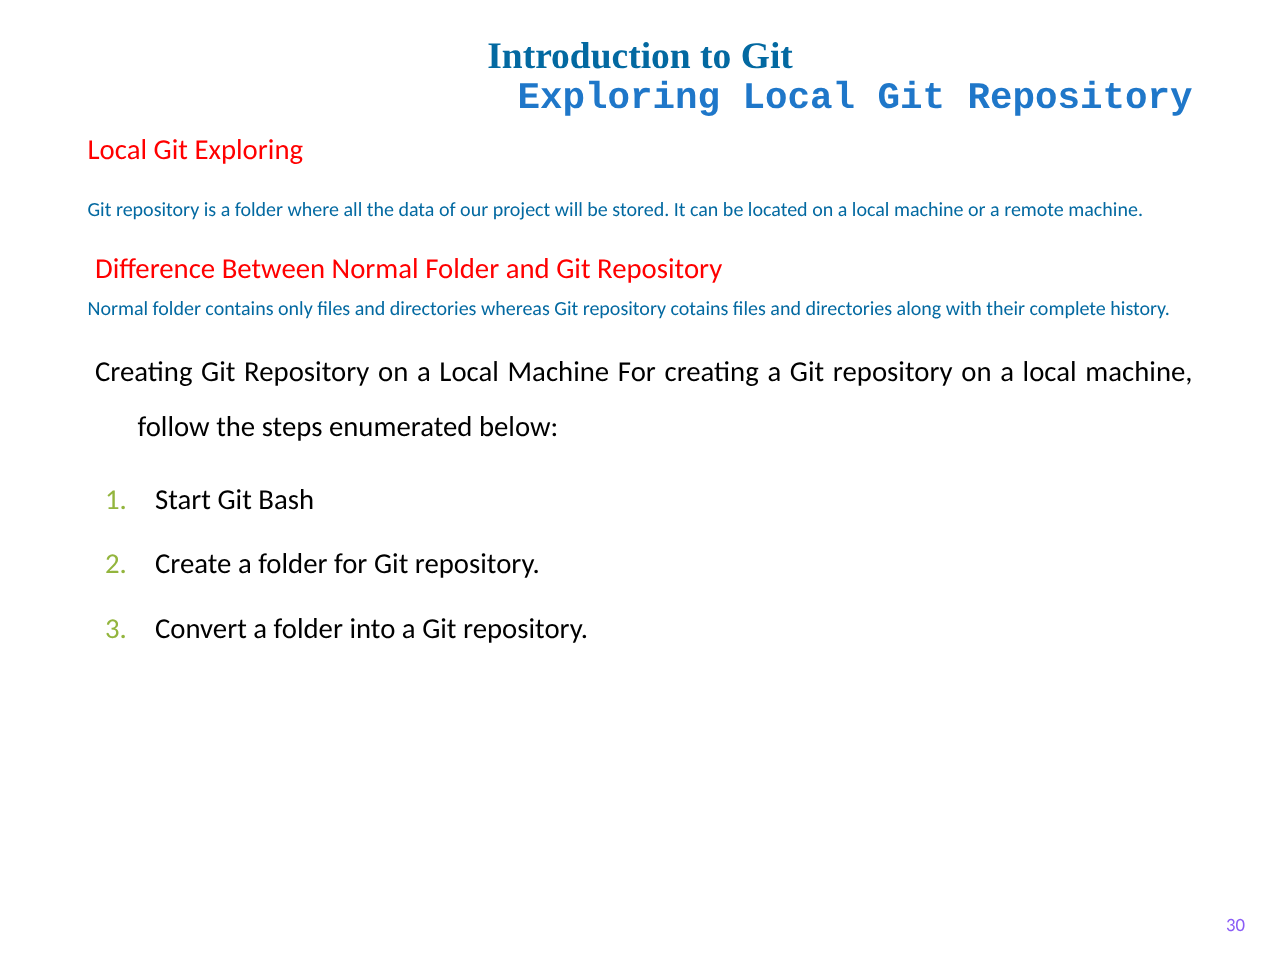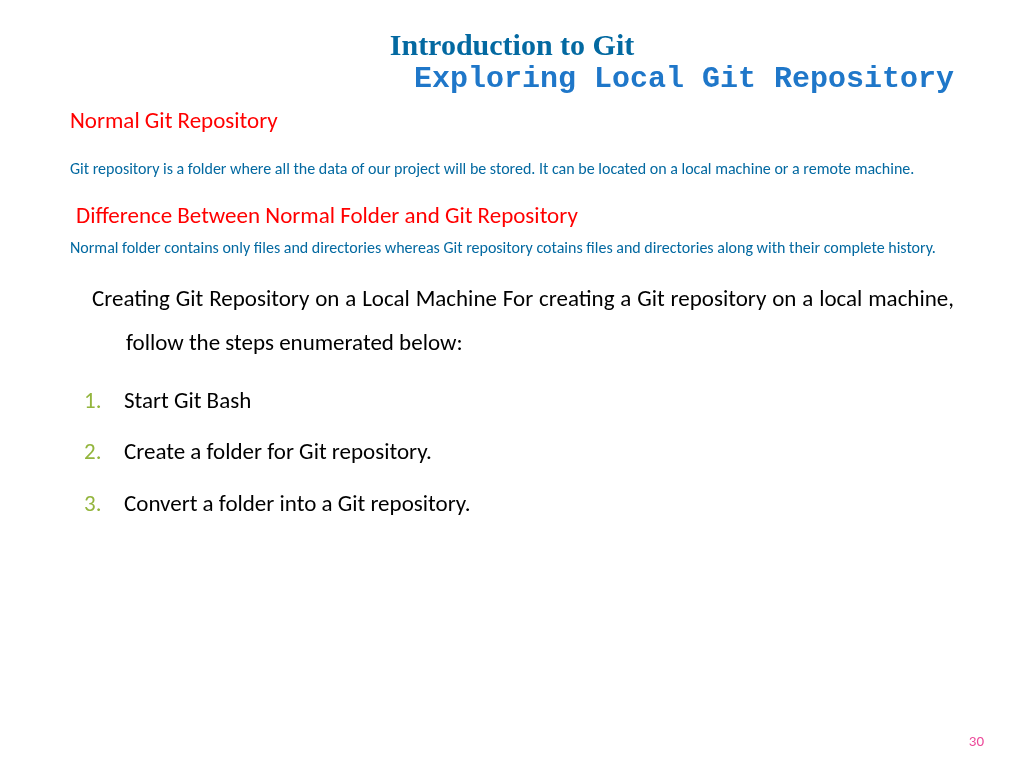--- a/index.html
+++ b/index.html
@@ -44,21 +44,21 @@
       line-height: 1.9;
       margin: 0 0 14px 0;
       padding-left: 34px;
       text-indent: -34px;
     }
     .body-text-no-indent {
       color: #000;
       font-size: 23px;
       text-align: justify;
       line-height: 1.9;
-      margin: 0 0 14px 22px;
+      margin: 0 0 14px 6px;
       padding-left: 34px;
       text-indent: -34px;
     }
     .section-heading-indent {
       color: #FF0000;
       font-size: 23px;
       margin: 0 0 2px 6px;
       line-height: 1.4;
     }
     ol.steps {
@@ -78,33 +78,33 @@
     }
     ol.steps li::before {
       content: counter(step) ".";
       position: absolute;
       left: -40px;
       color: #93B53D;
     }
     .page-number {
       position: absolute;
       bottom: 18px;
-      right: 40px;
+      right: 28px;
       font-size: 15px;
-      color: #ec4899;
+      color: #8b5cf6;
     }
   </style>
 </head>
 <body>
 
 <div class="slide">
   <h1 class="title1">Introduction to Git</h1>
   <h2 class="title2">Exploring Local Git Repository</h2>
 
-  <p class="section-heading">Normal Git Repository</p>
+  <p class="section-heading">Local Git Exploring</p>
 
   <p class="body-text">Git repository is a folder where all the data of our project will be stored. It can be located on a local machine or a remote machine.</p>
 
   <p class="section-heading-indent">Difference Between Normal Folder and Git Repository</p>
 
   <p class="body-text">Normal folder contains only files and directories whereas Git repository cotains files and directories along with their complete history.</p>
 
   <p class="body-text-no-indent">Creating Git Repository on a Local Machine For creating a Git repository on a local machine, follow the steps enumerated below:</p>
 
   <ol class="steps">

